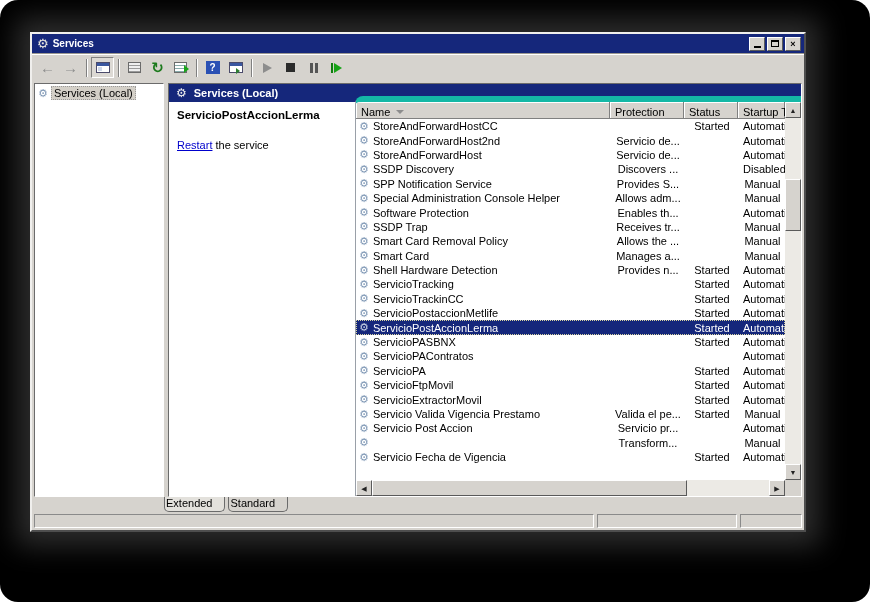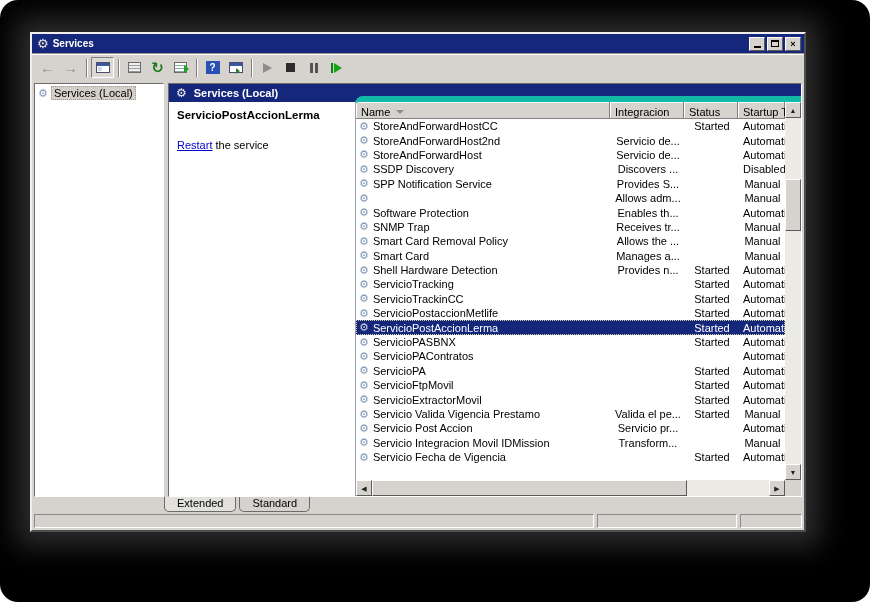--- a/index.html
+++ b/index.html
@@ -90,21 +90,21 @@
   .vscroll .up{top:0;left:0;}.vscroll .down{bottom:0;left:0;}
   .vthumb{position:absolute;left:0;top:77px;width:16px;height:52px;background:#d6d3ce;border:1px solid;
        border-color:#fff #5a5a5a #5a5a5a #fff;box-sizing:border-box;}
   .hscroll{height:16px;flex:0 0 auto;position:relative;background:#eceae5;margin-right:16px;}
   .hscroll .left{left:0;top:0;}.hscroll .right{right:0;top:0;}
   .hthumb{position:absolute;left:16px;top:0;width:315px;height:16px;background:#d6d3ce;border:1px solid;
        border-color:#fff #5a5a5a #5a5a5a #fff;box-sizing:border-box;}
   .corner{position:absolute;right:0;bottom:0;width:16px;height:16px;background:#d6d3ce;}
   
   .tabsrow{height:16px;flex:0 0 auto;display:flex;padding-left:132px;align-items:flex-start;}
-  .tab{padding:1px 12px 2px 12px;border:1px solid #6b6b6b;border-top:none;border-radius:0 0 5px 5px;
+  .tab{padding:1px 12px 2px 1px;border:1px solid #6b6b6b;border-top:none;border-radius:0 0 5px 5px;
        background:#d6d3ce;margin-right:3px;line-height:11px;}
   .tab.active{background:#e3e1dc;font-weight:normal;}
   .statusbar{height:14px;flex:0 0 auto;display:flex;gap:3px;padding:1px 2px 2px 2px;box-sizing:content-box;}
   .scell{border:1px solid;border-color:#8a8a8a #fff #fff #8a8a8a;box-sizing:border-box;}
   .scell.s1{flex:1;}.scell.s2{width:140px;}.scell.s3{width:62px;}
 </style>
 </head>
 <body>
 
 <div class="canvas">
@@ -197,21 +197,21 @@
           <div class="svc-line"><span class="lnk-restart">Restart</span><span> the service</span></div>
         </div>
 
         <div class="list">
           <div class="lheader">
             <div class="hcell c-name">
               <span>Name</span>
               <span class="sortarrow"></span>
             </div>
             <div class="hcell c-desc">
-                <span>Integracion</span>
+                <span>Protection</span>
               </div>
             <div class="hcell c-status">
                 <span>Status</span>
               </div>
             <div class="hcell c-startup">
                 <span>Startup Type</span>
               </div>
           </div>
 
           <div class="rows" id="rows">
@@ -256,38 +256,39 @@
                   <span class="gear">⚙</span>
                   <span>SPP Notification Service</span>
                 </div>
                 <div class="cell c-desc">Provides S...</div>
                 <div class="cell c-status"></div>
                 <div class="cell c-startup">Manual</div>
               </div>
               <div class="row">
                 <div class="cell c-name">
                   <span class="gear">⚙</span>
+                  <span>Special Administration Console Helper</span>
                 </div>
                 <div class="cell c-desc">Allows adm...</div>
                 <div class="cell c-status"></div>
                 <div class="cell c-startup">Manual</div>
               </div>
               <div class="row">
                 <div class="cell c-name">
                   <span class="gear">⚙</span>
                   <span>Software Protection</span>
                 </div>
                 <div class="cell c-desc">Enables th...</div>
                 <div class="cell c-status"></div>
                 <div class="cell c-startup">Automatic</div>
               </div>
               <div class="row">
                 <div class="cell c-name">
                   <span class="gear">⚙</span>
-                  <span>SNMP Trap</span>
+                  <span>SSDP Trap</span>
                 </div>
                 <div class="cell c-desc">Receives tr...</div>
                 <div class="cell c-status"></div>
                 <div class="cell c-startup">Manual</div>
               </div>
               <div class="row">
                 <div class="cell c-name">
                   <span class="gear">⚙</span>
                   <span>Smart Card Removal Policy</span>
                 </div>
@@ -408,21 +409,20 @@
                   <span class="gear">⚙</span>
                   <span>Servicio Post Accion</span>
                 </div>
                 <div class="cell c-desc">Servicio pr...</div>
                 <div class="cell c-status"></div>
                 <div class="cell c-startup">Automatic</div>
               </div>
               <div class="row">
                 <div class="cell c-name">
                   <span class="gear">⚙</span>
-                  <span>Servicio Integracion Movil IDMission</span>
                 </div>
                 <div class="cell c-desc">Transform...</div>
                 <div class="cell c-status"></div>
                 <div class="cell c-startup">Manual</div>
               </div>
               <div class="row">
                 <div class="cell c-name">
                   <span class="gear">⚙</span>
                   <span>Servicio Fecha de Vigencia</span>
                 </div>

